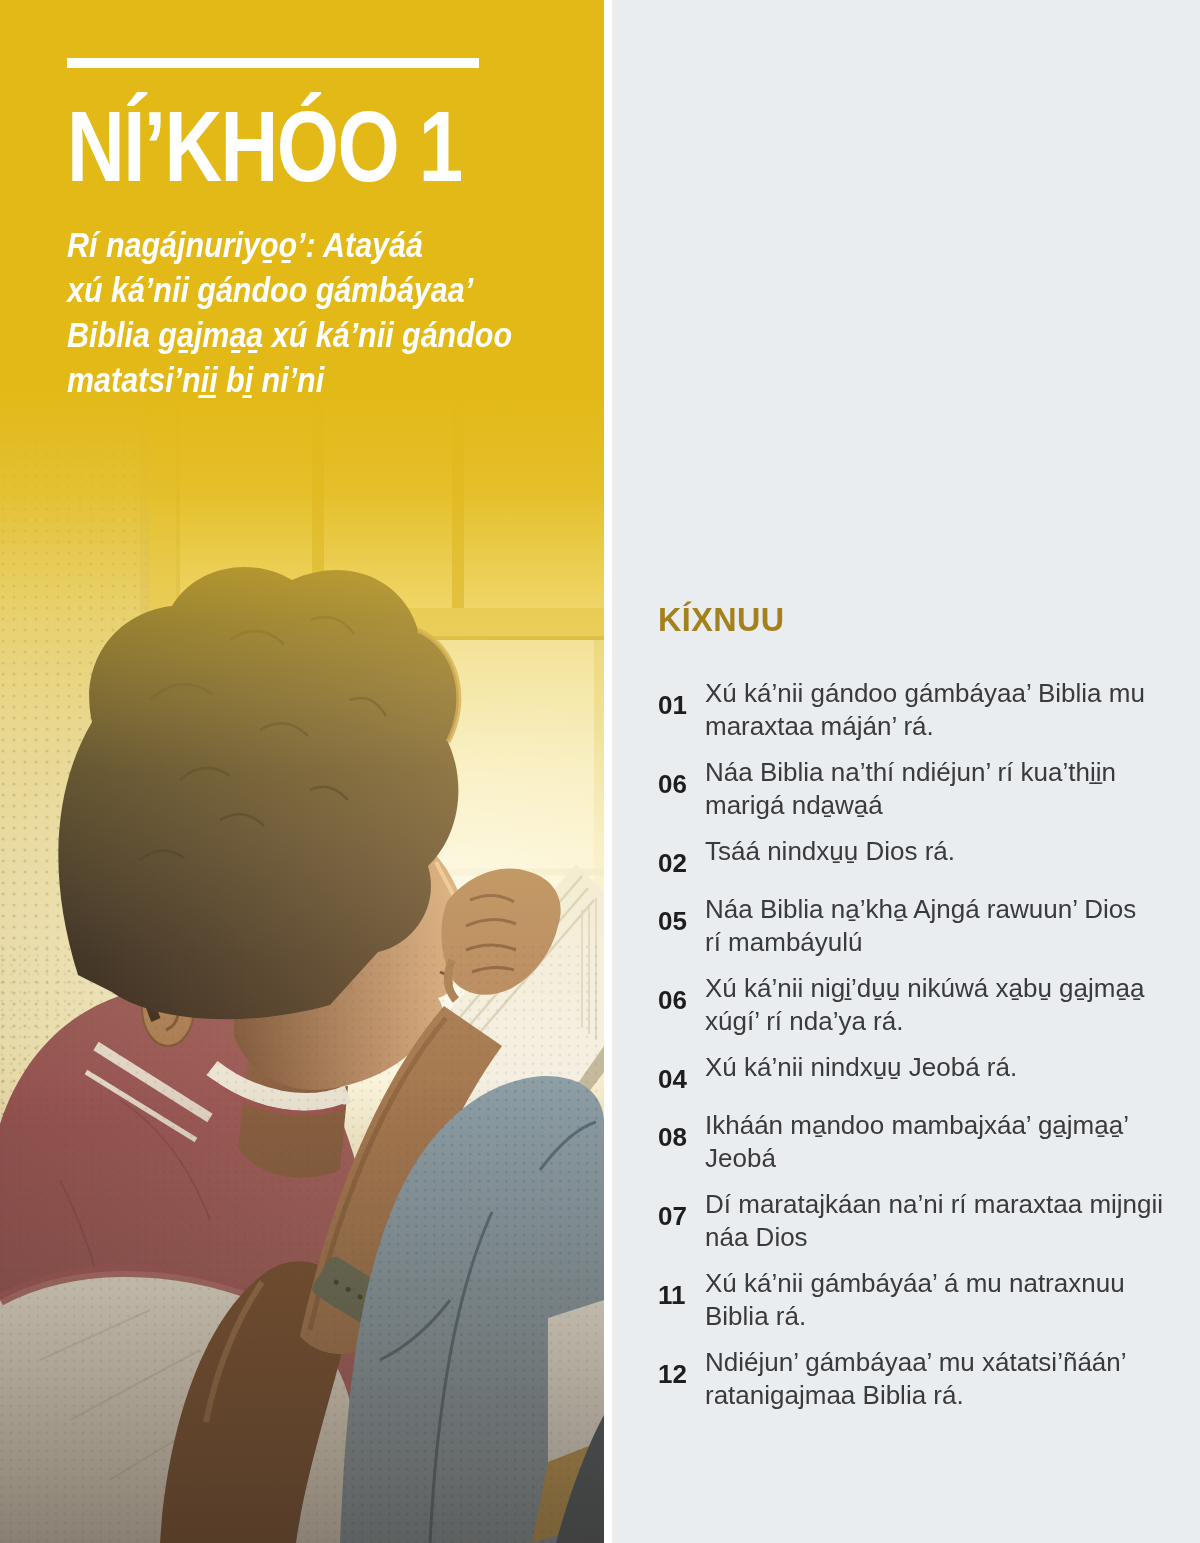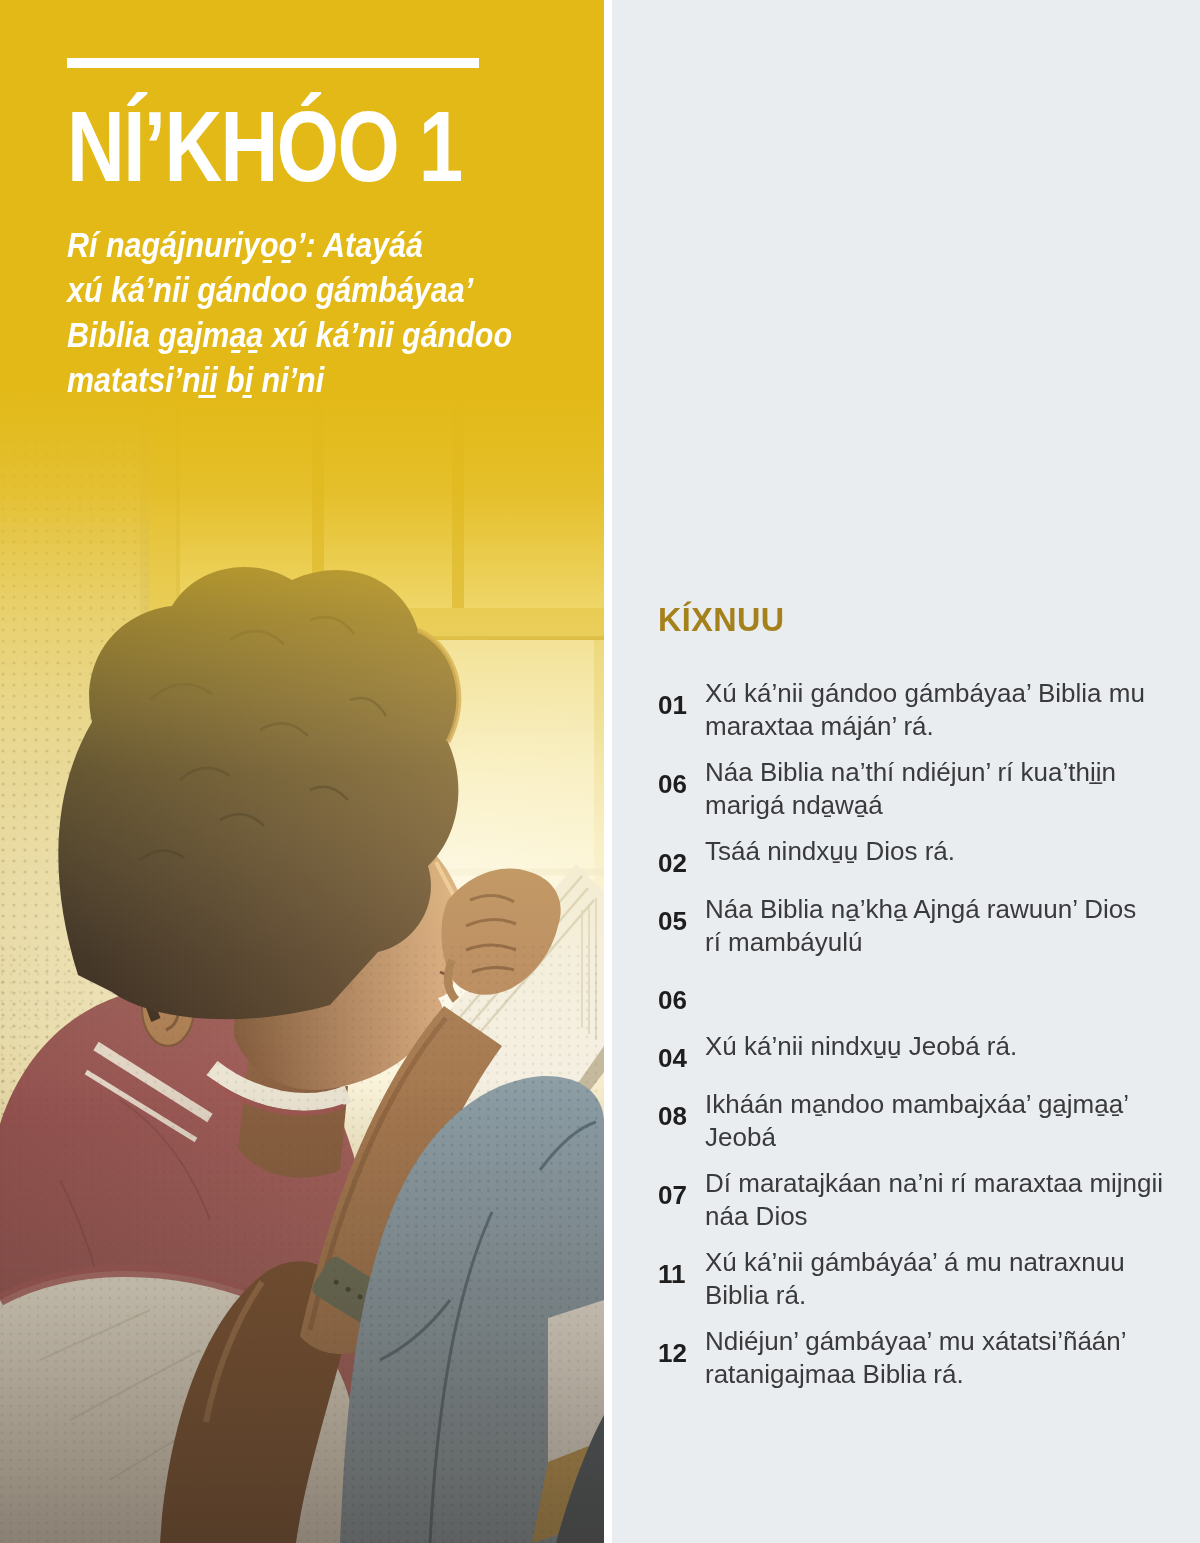--- a/index.html
+++ b/index.html
@@ -242,20 +242,22 @@
         <span class="toc-num">02</span>
         <span class="toc-text">Tsáá nindxu̱u̱ Dios rá.</span>
       </li>
     <li class="toc-item">
         <span class="toc-num">05</span>
         <span class="toc-text">Náa Biblia na̱’kha̱ Ajngá rawuun’ Dios
 rí mambáyulú</span>
       </li>
     <li class="toc-item">
         <span class="toc-num">06</span>
+        <span class="toc-text">Xú ká’nii nigi̱’du̱u̱ nikúwá xa̱bu̱ ga̱jma̱a̱
+xúgí’ rí nda’ya rá.</span>
       </li>
     <li class="toc-item">
         <span class="toc-num">04</span>
         <span class="toc-text">Xú ká’nii nindxu̱u̱ Jeobá rá.</span>
       </li>
     <li class="toc-item">
         <span class="toc-num">08</span>
         <span class="toc-text">Ikháán ma̱ndoo mambajxáa’ ga̱jma̱a̱’ Jeobá</span>
       </li>
     <li class="toc-item">

